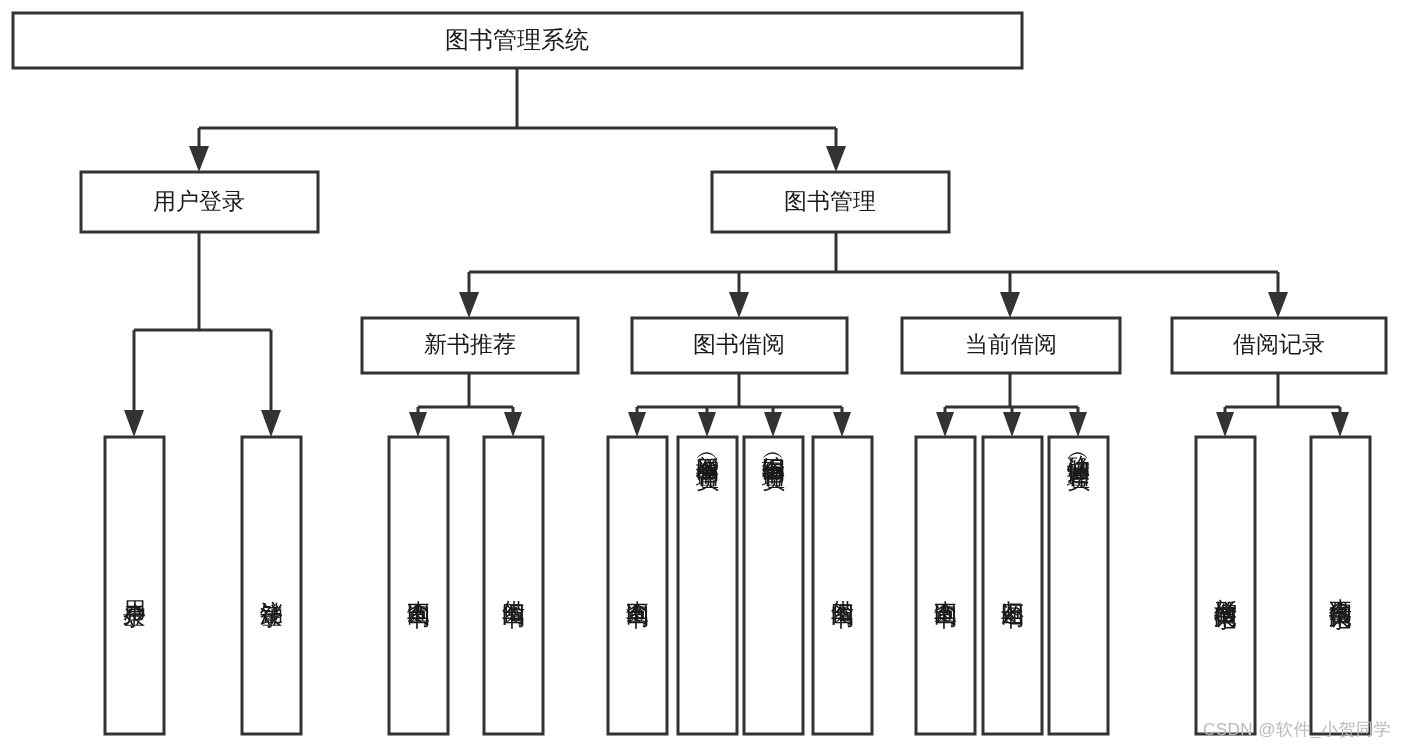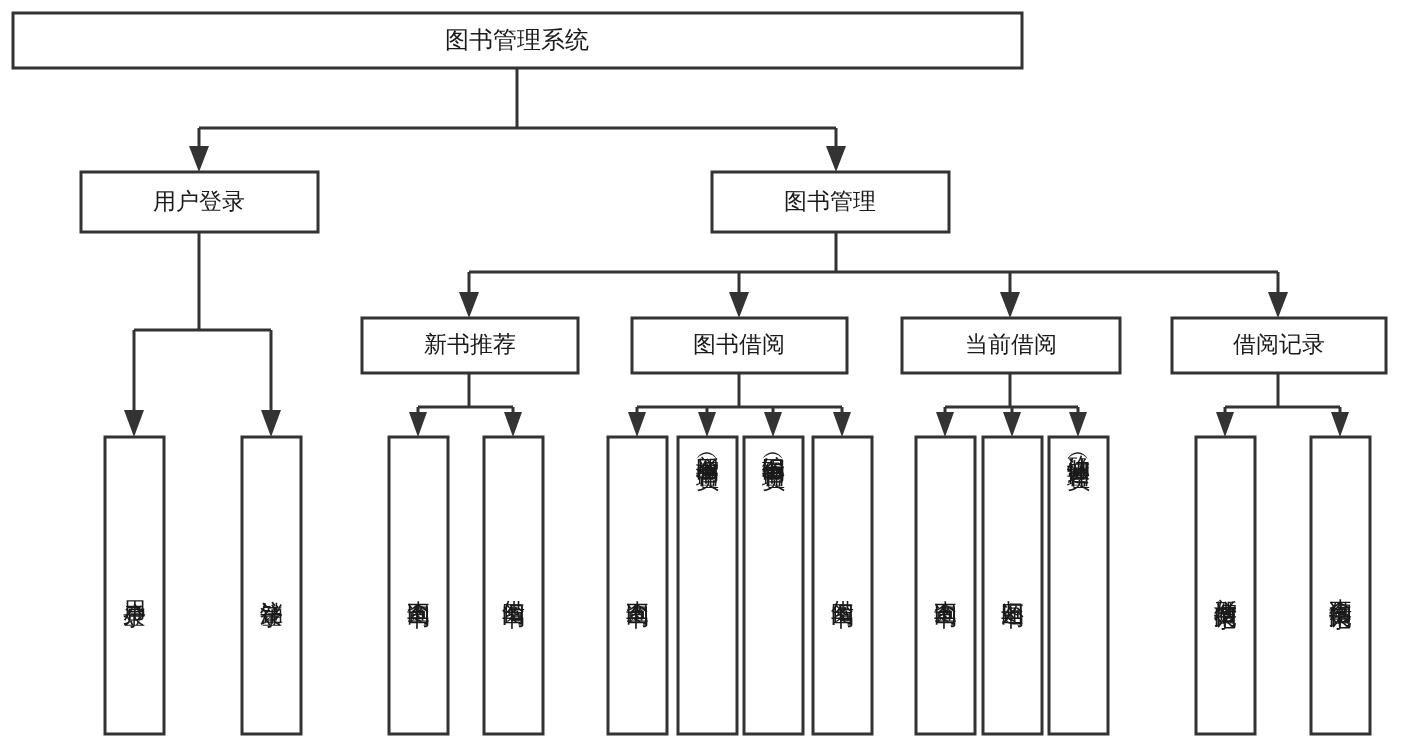--- a/index.html
+++ b/index.html
@@ -262,13 +262,14 @@
     <span class="vlabel">确认归还（管理员）</span>
   </div>
 
   <div class="vlabel-wrap" style="left:1196px; top:437px; width:59px; height:297px;">
     <span class="vlabel">新增借阅记录</span>
   </div>
   <div class="vlabel-wrap" style="left:1311px; top:437px; width:59px; height:297px;">
     <span class="vlabel">查询借阅记录</span>
   </div>
 
+  <div class="watermark">CSDN @软件_小贺同学</div>
 </div>
 
 </body></html>

